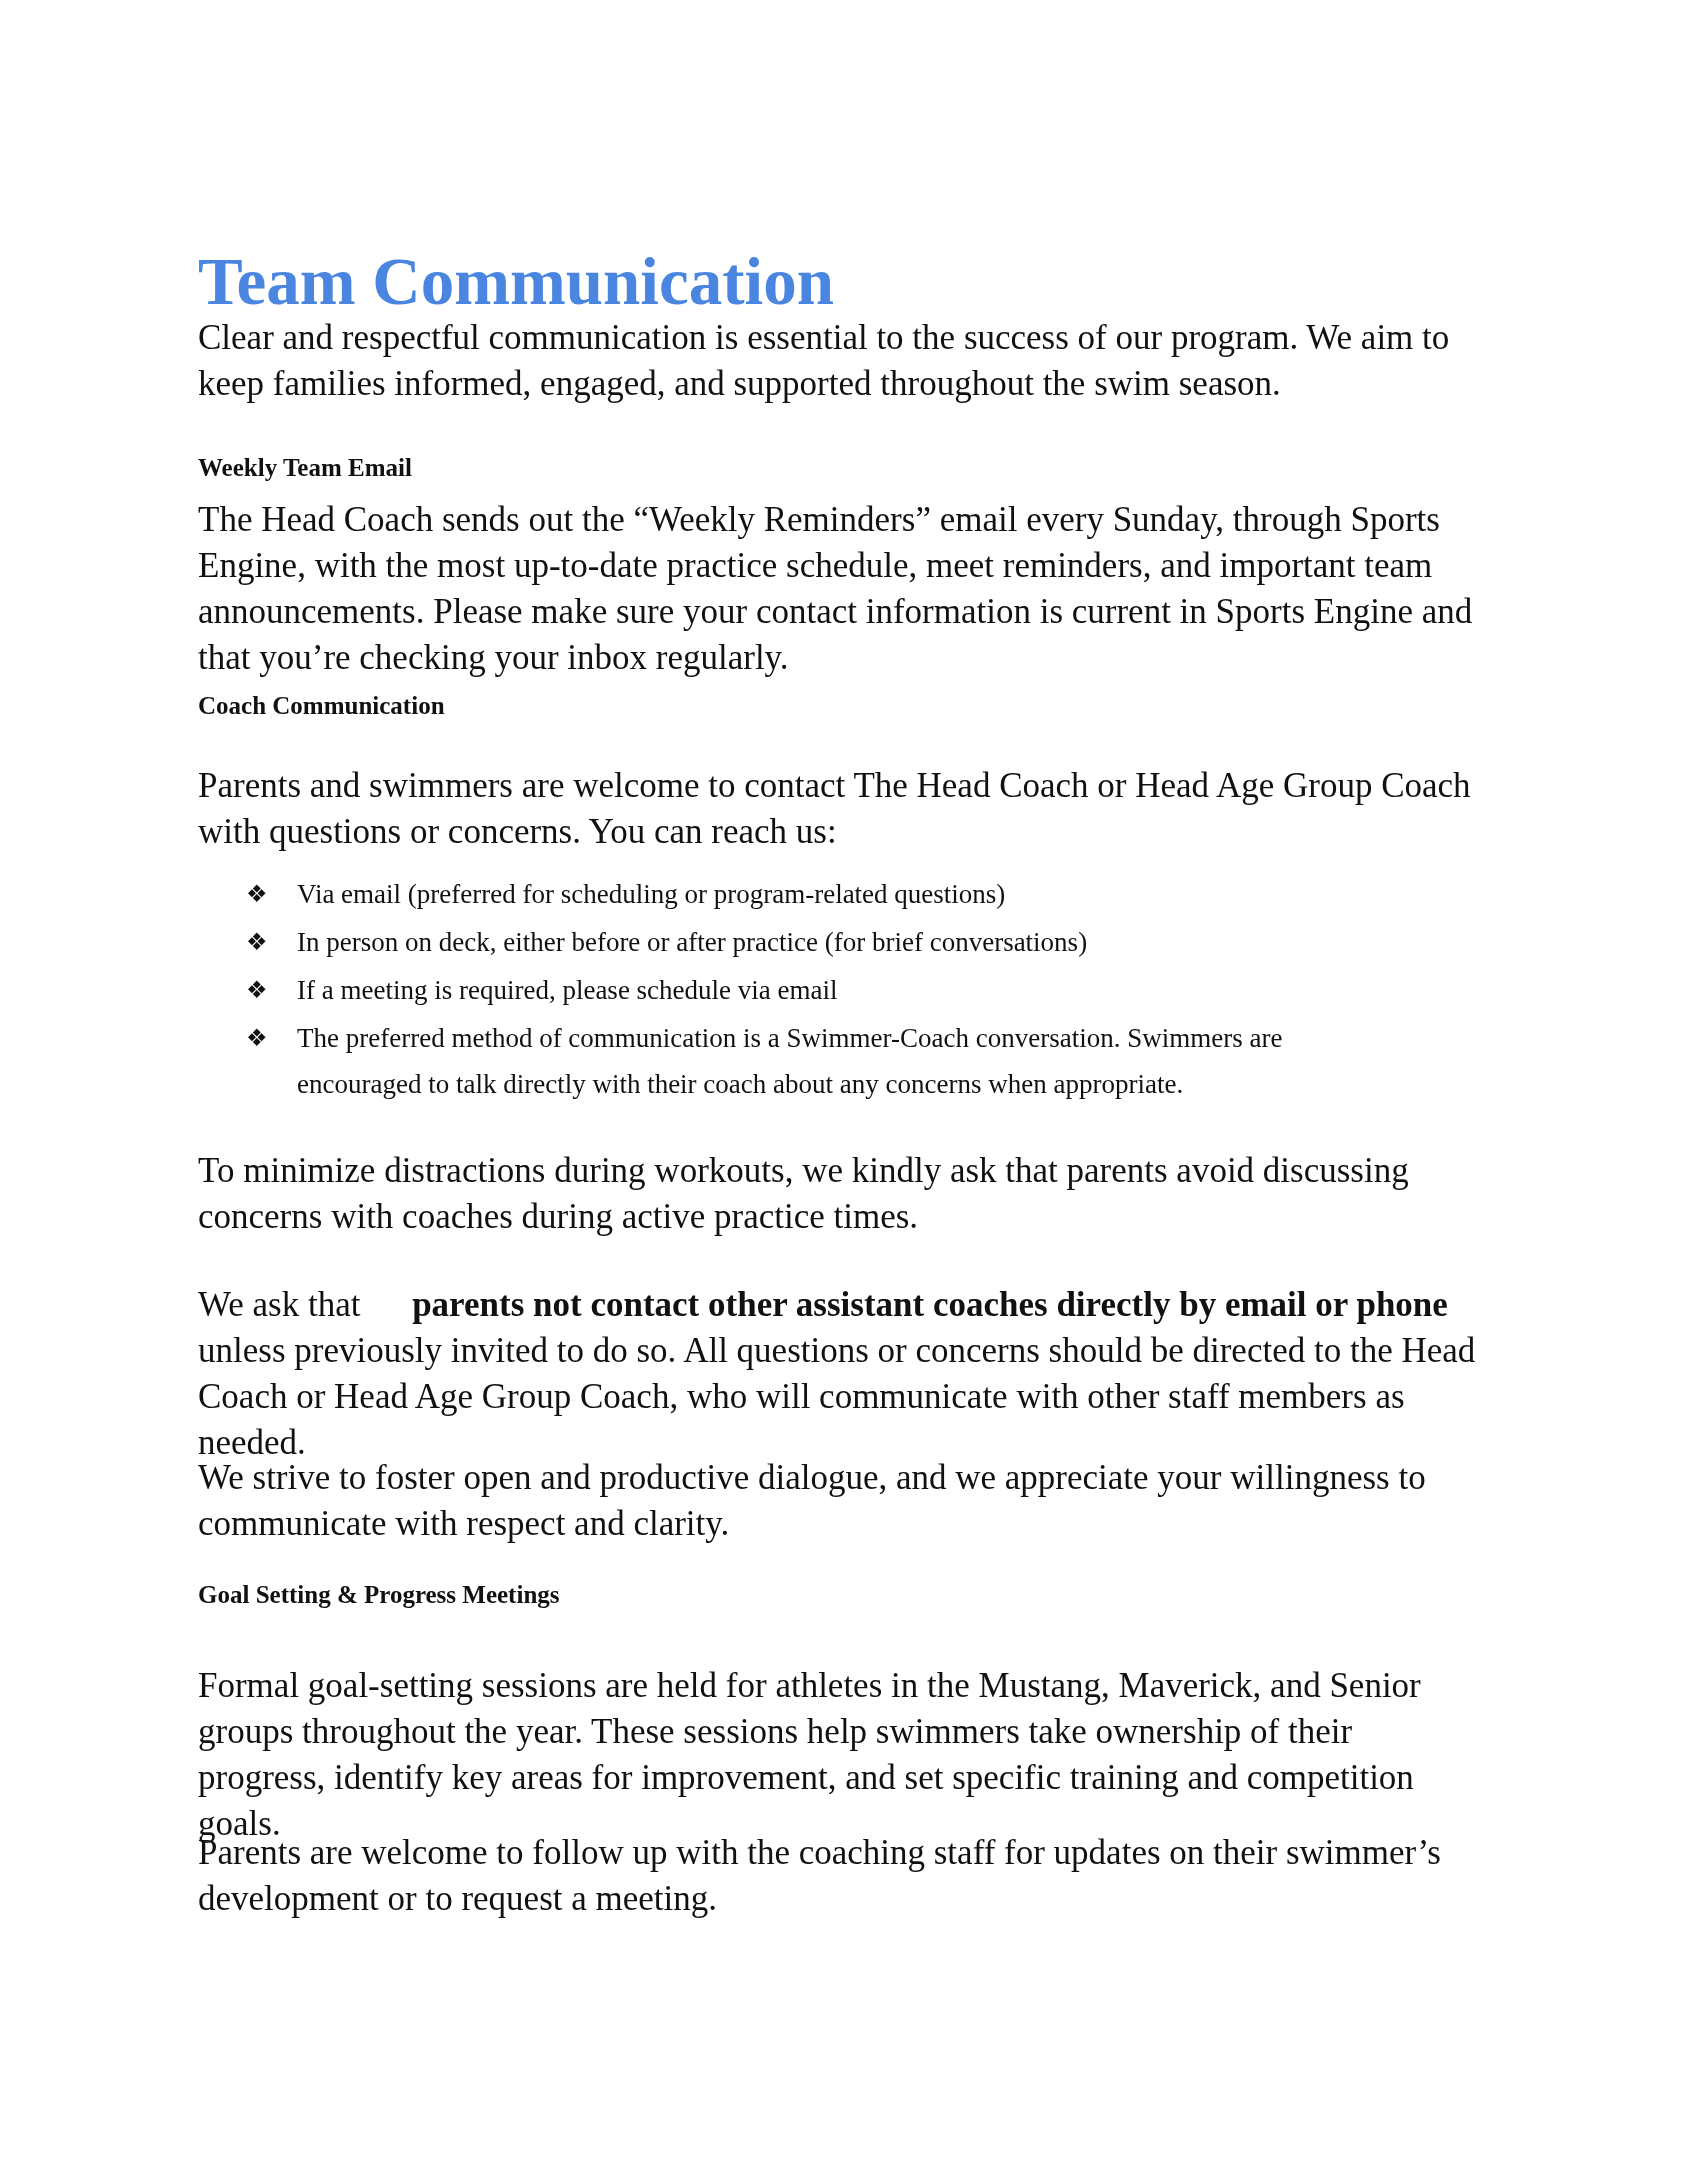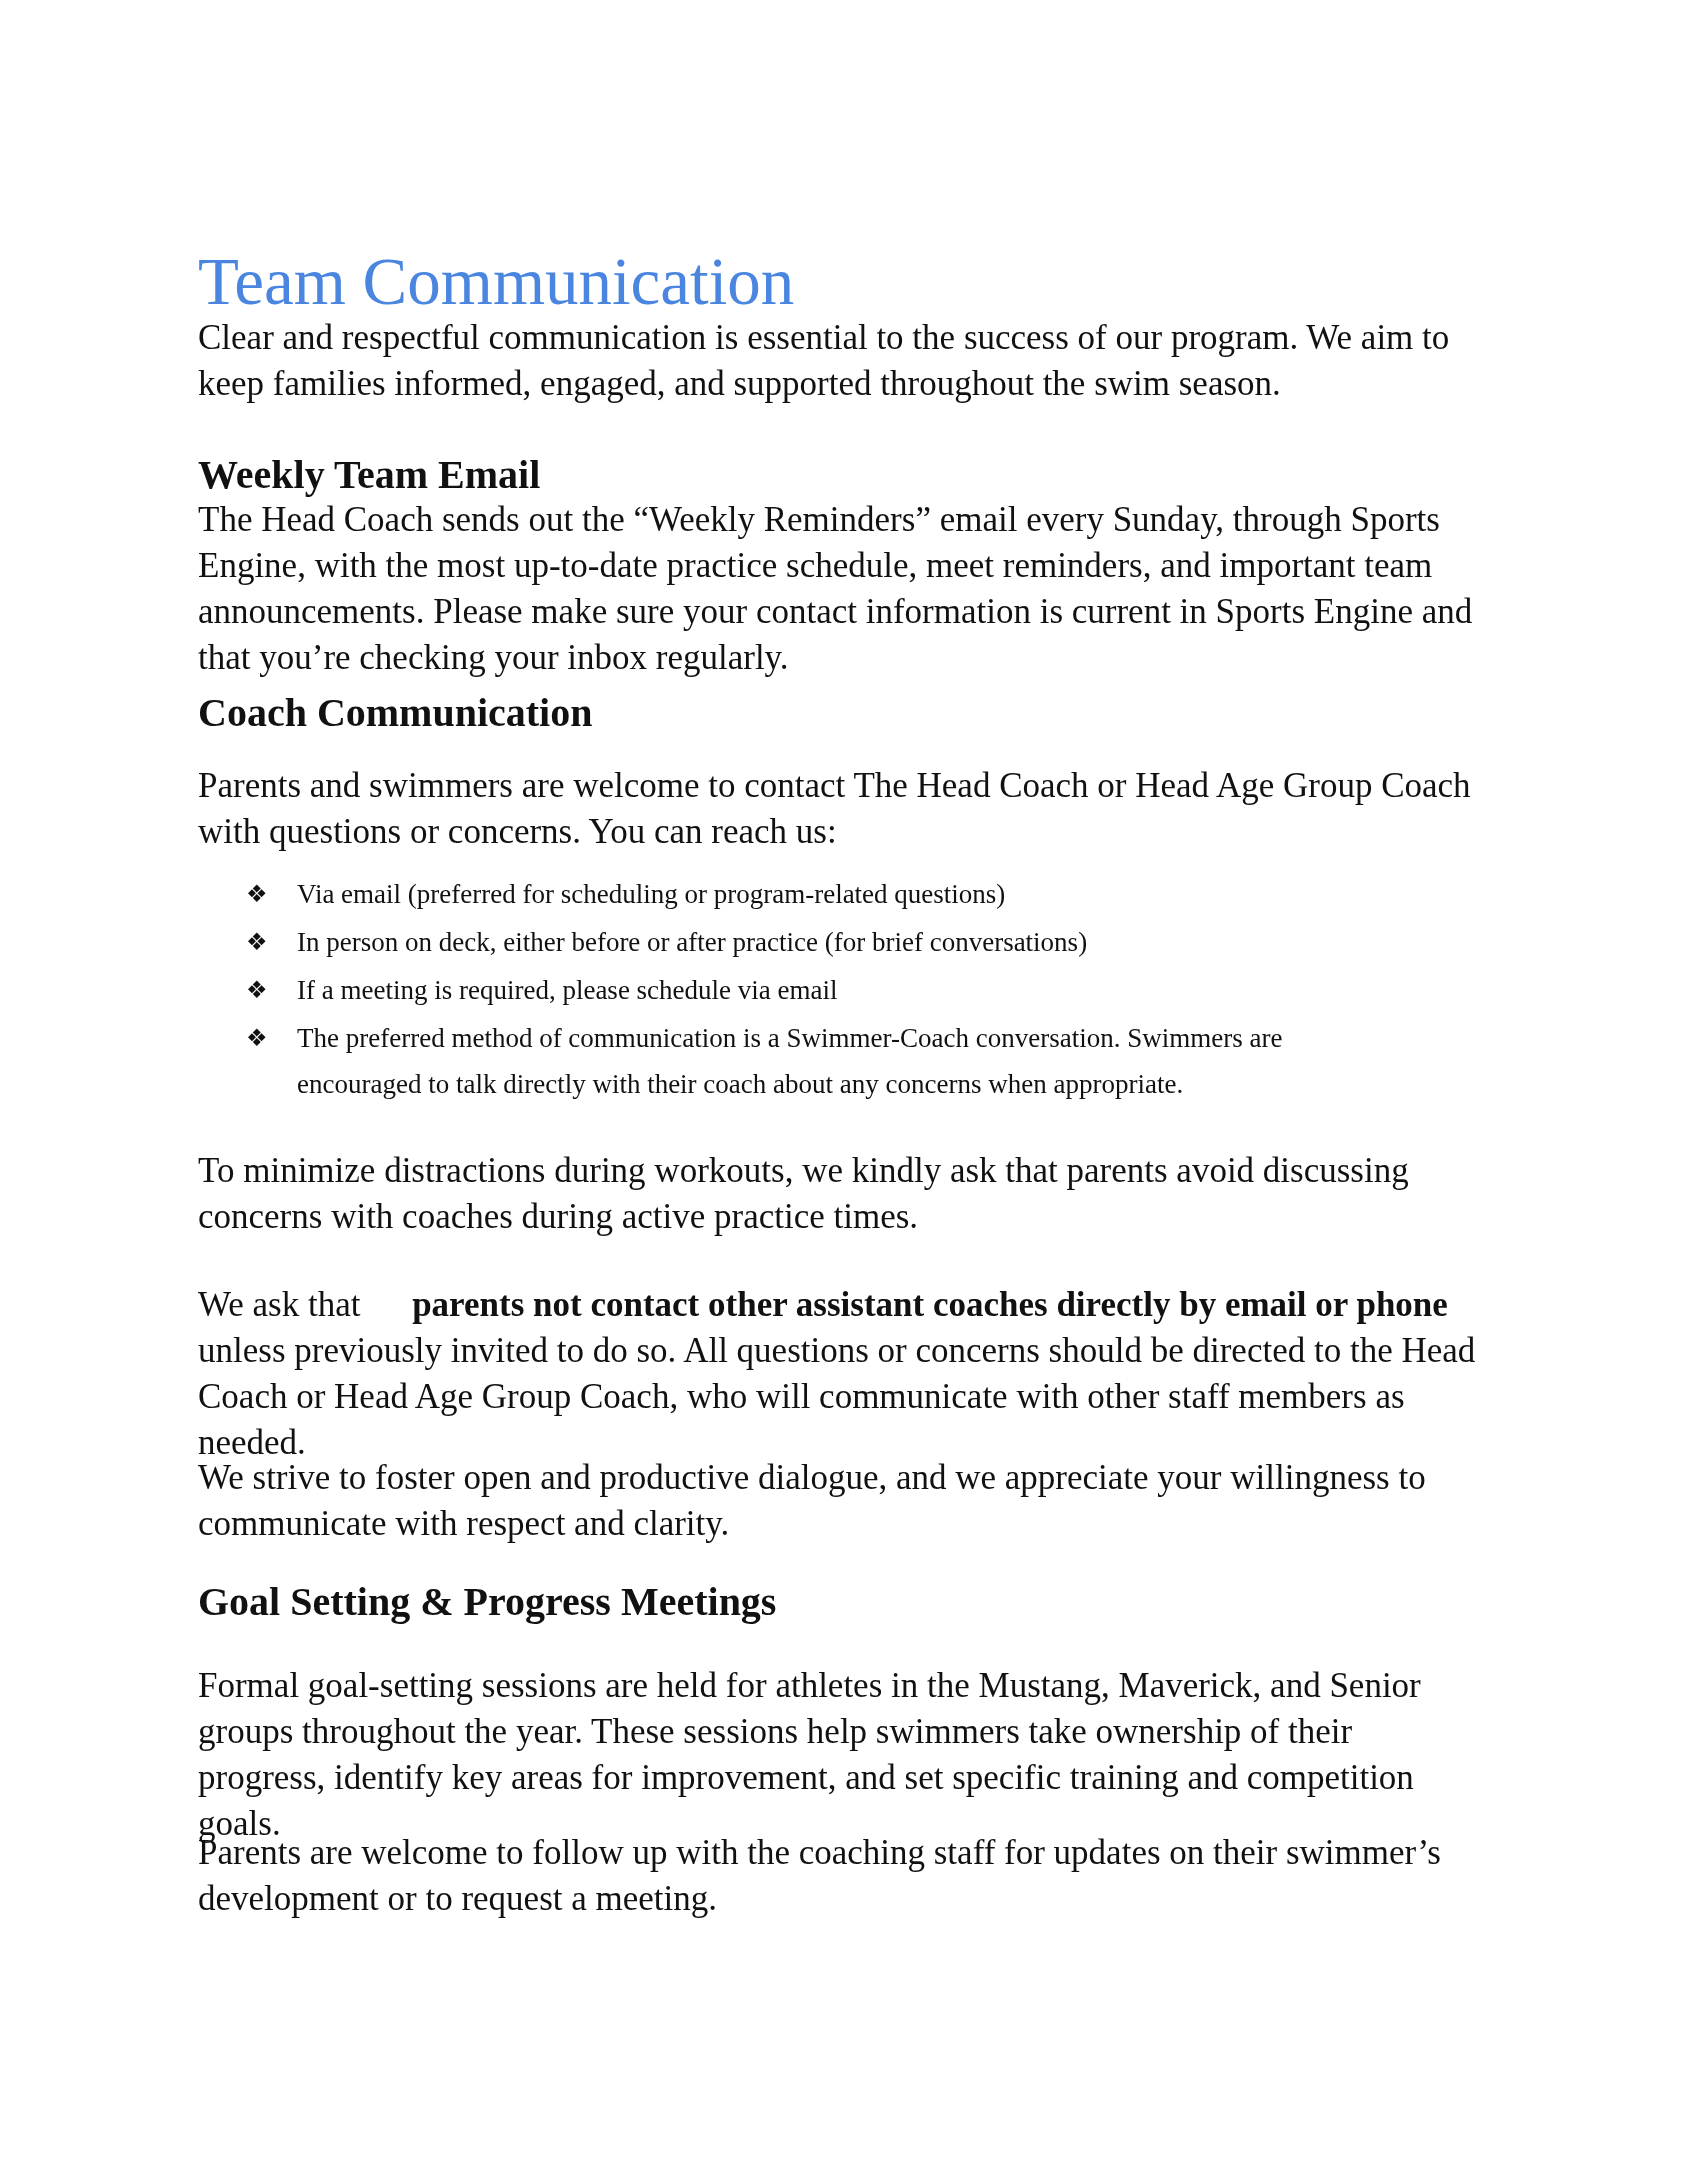--- a/index.html
+++ b/index.html
@@ -1,21 +1,21 @@
 <!DOCTYPE html>
 <html><head>
 <meta charset="utf-8">
 <style>
   html, body { margin:0; padding:0; background:#ffffff; }
   body { width:1683px; height:2178px; position:relative; overflow:hidden;
          font-family:"Liberation Serif", "DejaVu Serif", serif; color:#111; }
   .page { position:absolute; left:198px; top:0; width:1287px; }
-  .title { position:absolute; top:203px; left:0; font-size:67px; color:#4a86e0; font-weight:normal; white-space:nowrap; line-height:1; }
+  .title { position:absolute; top:203px; left:0; font-size:67px; color:#4a86e0; font-weight:bold; white-space:nowrap; line-height:1; }
   .p { position:absolute; left:0; width:1287px; font-size:35px; line-height:46px; margin:0; }
-  .h { position:absolute; left:0; font-size:40px; font-weight:bold; margin:0; line-height:1; white-space:nowrap; }
+  .h { position:absolute; left:0; font-size:25px; font-weight:bold; margin:0; line-height:1; white-space:nowrap; }
   .bullets { position:absolute; left:0; top:871px; width:1287px; margin:0; padding:0; list-style:none; font-size:27px; line-height:46px; }
   .bullets li { position:relative; padding-left:99px; margin-bottom:2px; }
   .bullets .b-icon { position:absolute; left:48px; top:0; font-size:24px; }
   b { font-weight:bold;margin-left:43px; }
 </style>
 </head>
 <body>
 
 <div class="page">
   <h1 class="title">Team Communication</h1>

